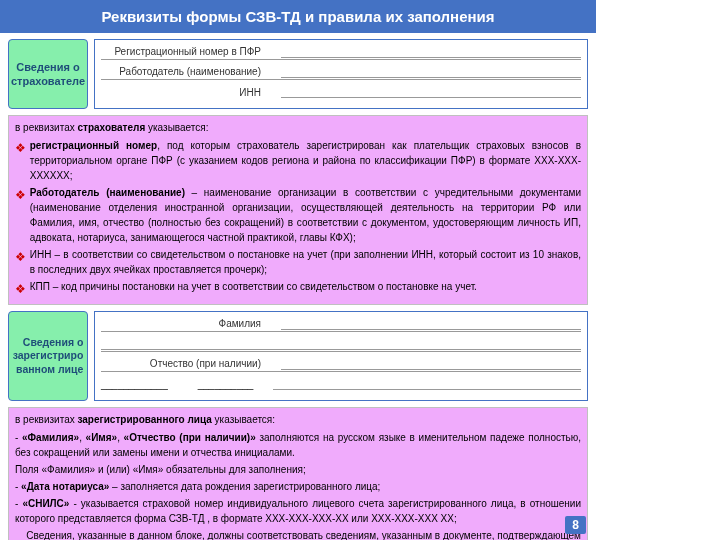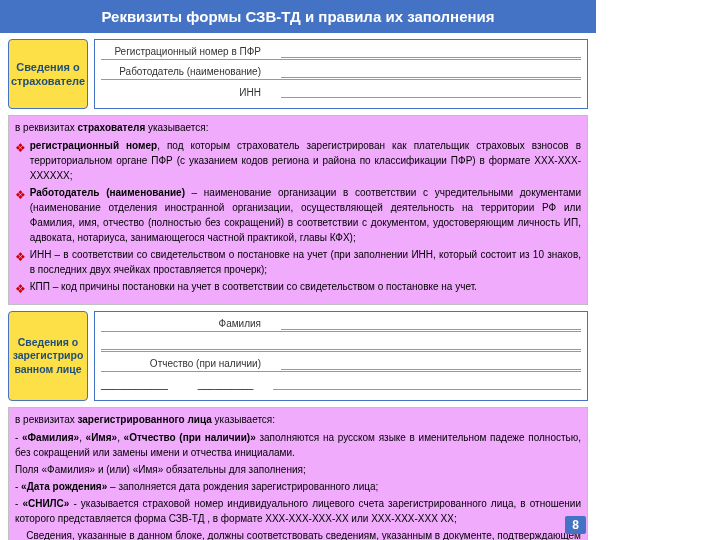--- a/index.html
+++ b/index.html
@@ -34,21 +34,21 @@
       padding: 6px 8px;
       gap: 6px;
       overflow: hidden;
     }
     .section {
       display: flex;
       flex-direction: row;
       gap: 6px;
     }
     .section-label {
-      background: #fde047;
+      background: #86efac;
       border: 1px solid #4472c4;
       border-radius: 4px;
       width: 80px;
       min-width: 80px;
       display: flex;
       align-items: center;
       justify-content: center;
       text-align: center;
       font-size: 11px;
       font-weight: bold;
@@ -188,21 +188,21 @@
         </div>
         <div class="bullet-item">
           <span class="bullet-icon">❖</span>
           <span class="bullet-text">
             КПП – код причины постановки на учет в соответствии со свидетельством о постановке на учет.
           </span>
         </div>
       </div>
 
       <div class="section">
-        <div class="section-label" style="font-size:10.5px;">
+        <div class="section-label" style="font-size:10.5px;text-align:right;">
           <span>Сведения о
 зарегистриро
 ванном
 лице</span>
         </div>
         <div class="form-box">
           <div class="form-row">
             <span class="form-row-label">Фамилия</span>
             <div class="form-row-line"></div>
           </div>
@@ -230,21 +230,21 @@
             - <strong>«Фамилия»</strong>, <strong>«Имя»</strong>, <strong>«Отчество (при наличии)»</strong> заполняются на русском языке в именительном падеже полностью, без сокращений или замены имени и отчества инициалами.
           </span>
         </div>
         <div class="bullet-item">
           <span class="bullet-text">
             Поля «Фамилия» и (или) «Имя» обязательны для заполнения;
           </span>
         </div>
         <div class="bullet-item">
           <span class="bullet-text">
-            - <strong>«Дата рождения»</strong> – заполняется дата рождения зарегистрированного лица;
+            - <strong>«Дата нотариуса»</strong> – заполняется дата рождения зарегистрированного лица;
           </span>
         </div>
         <div class="bullet-item">
           <span class="bullet-text">
             - <strong>«СНИЛС»</strong> - указывается страховой номер индивидуального лицевого счета зарегистрированного лица, в отношении которого представляется форма СЗВ-ТД , в формате ХХХ-ХХХ-ХХХ-ХХ или ХХХ-ХХХ-ХХХ ХХ;
           </span>
         </div>
         <div class="bullet-item">
           <span class="bullet-text">
             &nbsp;&nbsp;&nbsp;&nbsp;Сведения, указанные в данном блоке, должны соответствовать сведениям, указанным в документе, подтверждающем регистрацию в системе индивидуального (персонифицированного) учета Пенсионного фонда  Российской Федерации.

